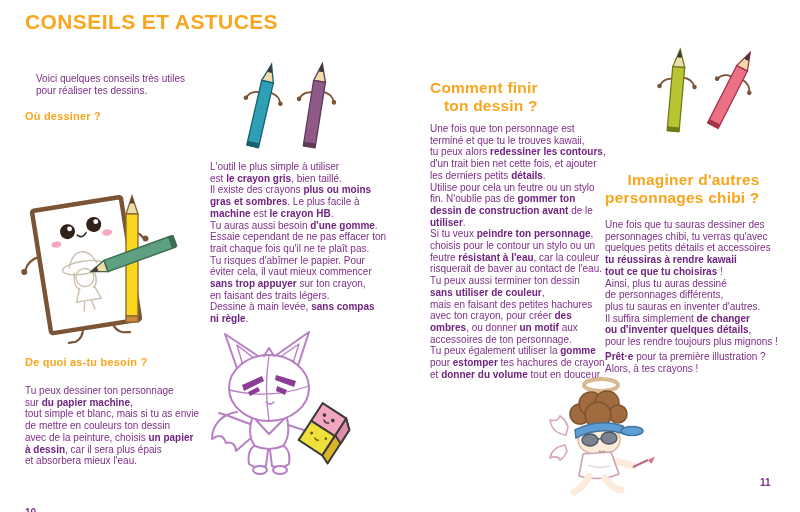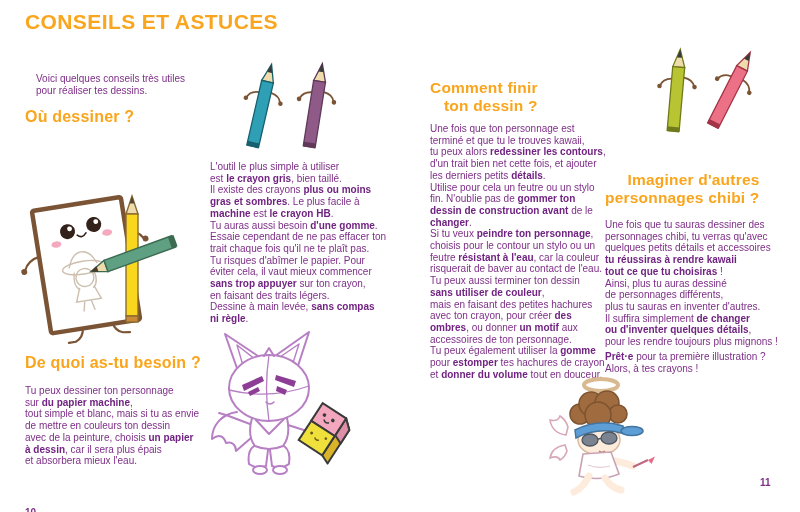--- a/index.html
+++ b/index.html
@@ -6,21 +6,21 @@
   .spread{
     position:relative;width:800px;height:512px;background:#ffffff;
     overflow:hidden;font-family:"Liberation Sans",sans-serif;color:#7D2E87;
   }
   .abs{position:absolute;}
   .title{
     font-size:21px;font-weight:800;color:#F9A51D;letter-spacing:.4px;
     font-family:"Liberation Sans",sans-serif;
   }
   .sec{
-    margin:0;font-size:16px;font-weight:800;color:#F9A51D;
+    margin:0;font-size:11px;font-weight:800;color:#F9A51D;
     line-height:17.5px;white-space:pre-line;letter-spacing:.2px;
   }
   .sec-sm{font-size:15.5px;text-align:right;}
   .body{
     margin:0;font-size:10px;line-height:11.7px;white-space:pre-line;
     color:#7D2E87;
   }
   .body b{font-weight:700;color:#702380;}
   .pagenum{font-size:10px;font-weight:700;color:#7D2E87;}
   svg{display:block;}
@@ -172,21 +172,21 @@
 ton dessin ?</h2>
 
   <p class="abs body" style="left:430px;top:123px;width:195px;">Une fois que ton personnage est
 terminé et que tu le trouves kawaii,
 tu peux alors <b>redessiner les contours</b>,
 d'un trait bien net cette fois, et ajouter
 les derniers petits <b>détails</b>.
 Utilise pour cela un feutre ou un stylo
 fin. N'oublie pas de <b>gommer ton
 dessin de construction avant</b> de le
-<b>changer</b>.
+<b>utiliser</b>.
 Si tu veux <b>peindre ton personnage</b>,
 choisis pour le contour un stylo ou un
 feutre <b>résistant à l'eau</b>, car la couleur
 risquerait de baver au contact de l'eau.
 Tu peux aussi terminer ton dessin
 <b>sans utiliser de couleur</b>,
 mais en faisant des petites hachures
 avec ton crayon, pour créer <b>des
 ombres</b>, ou donner <b>un motif</b> aux
 accessoires de ton personnage.

